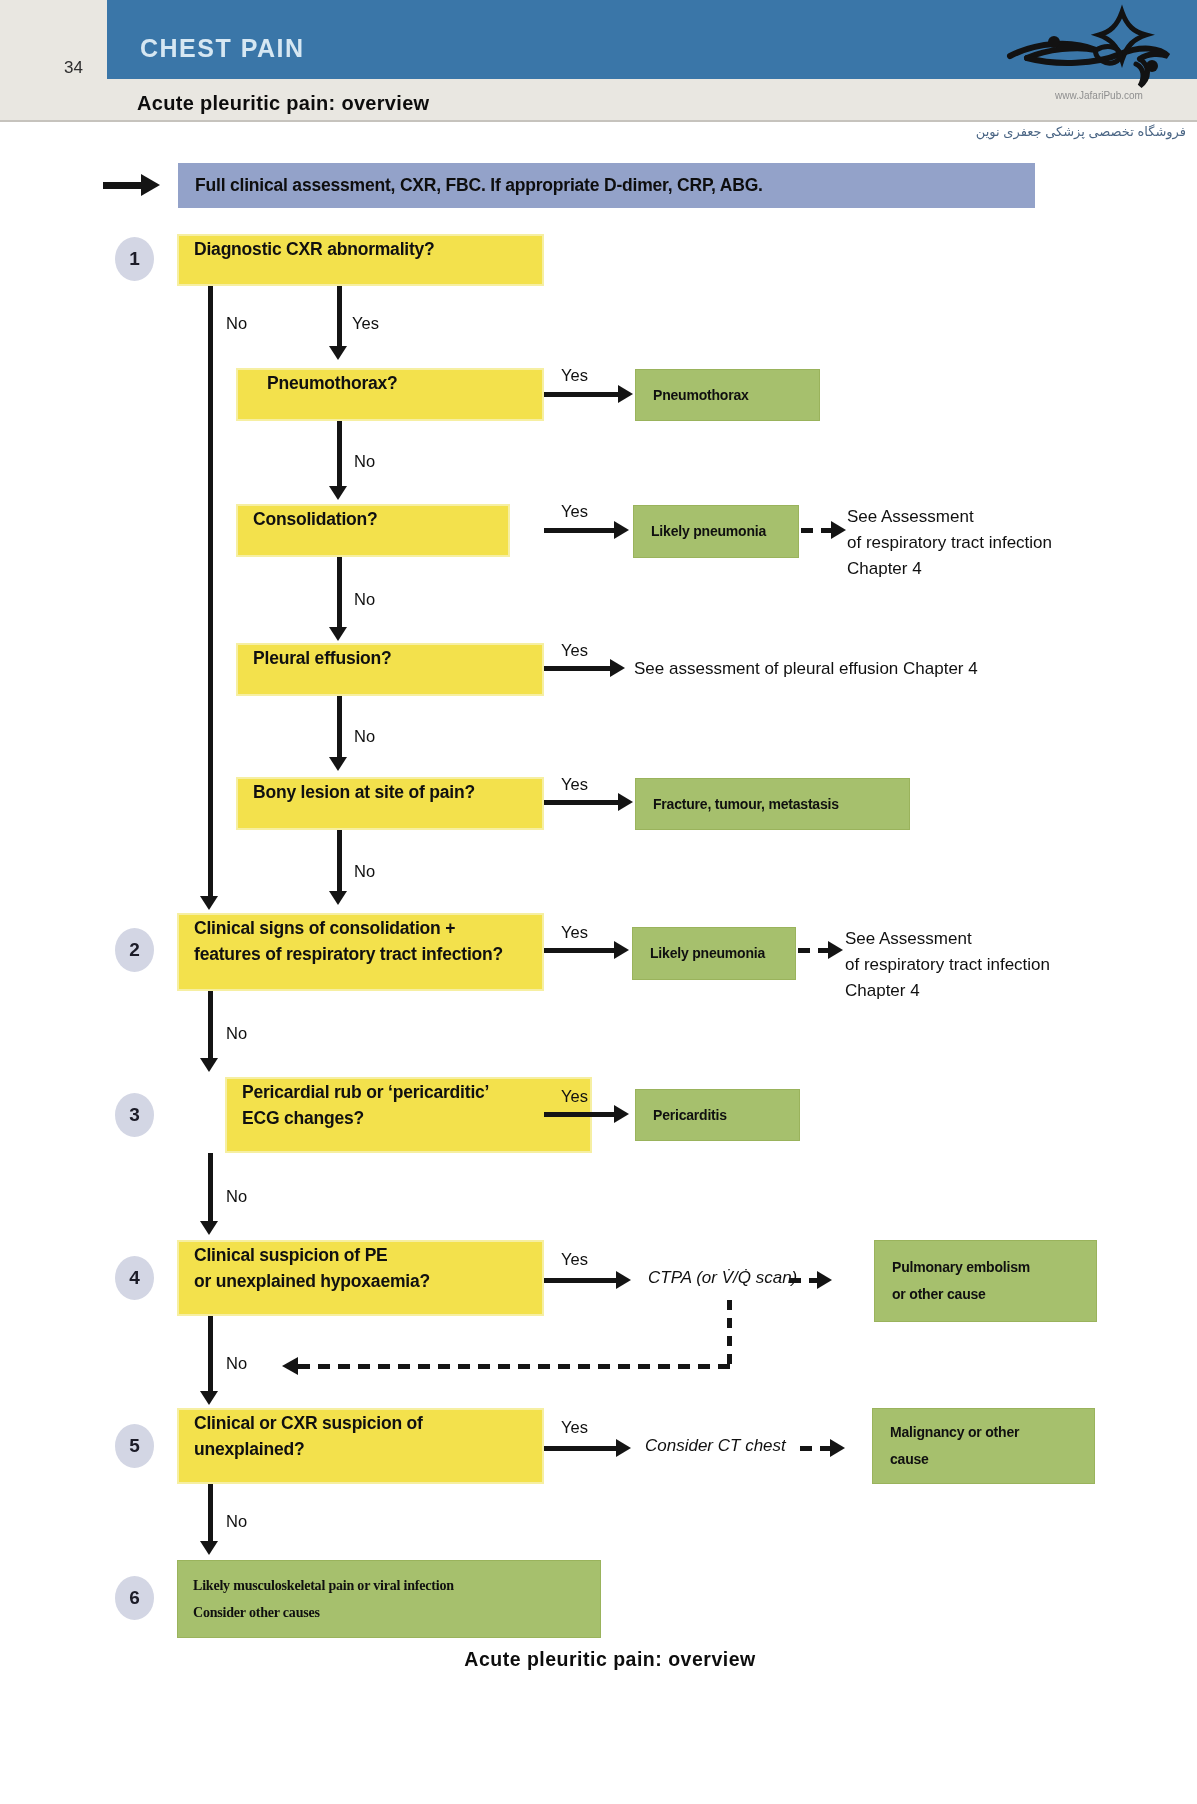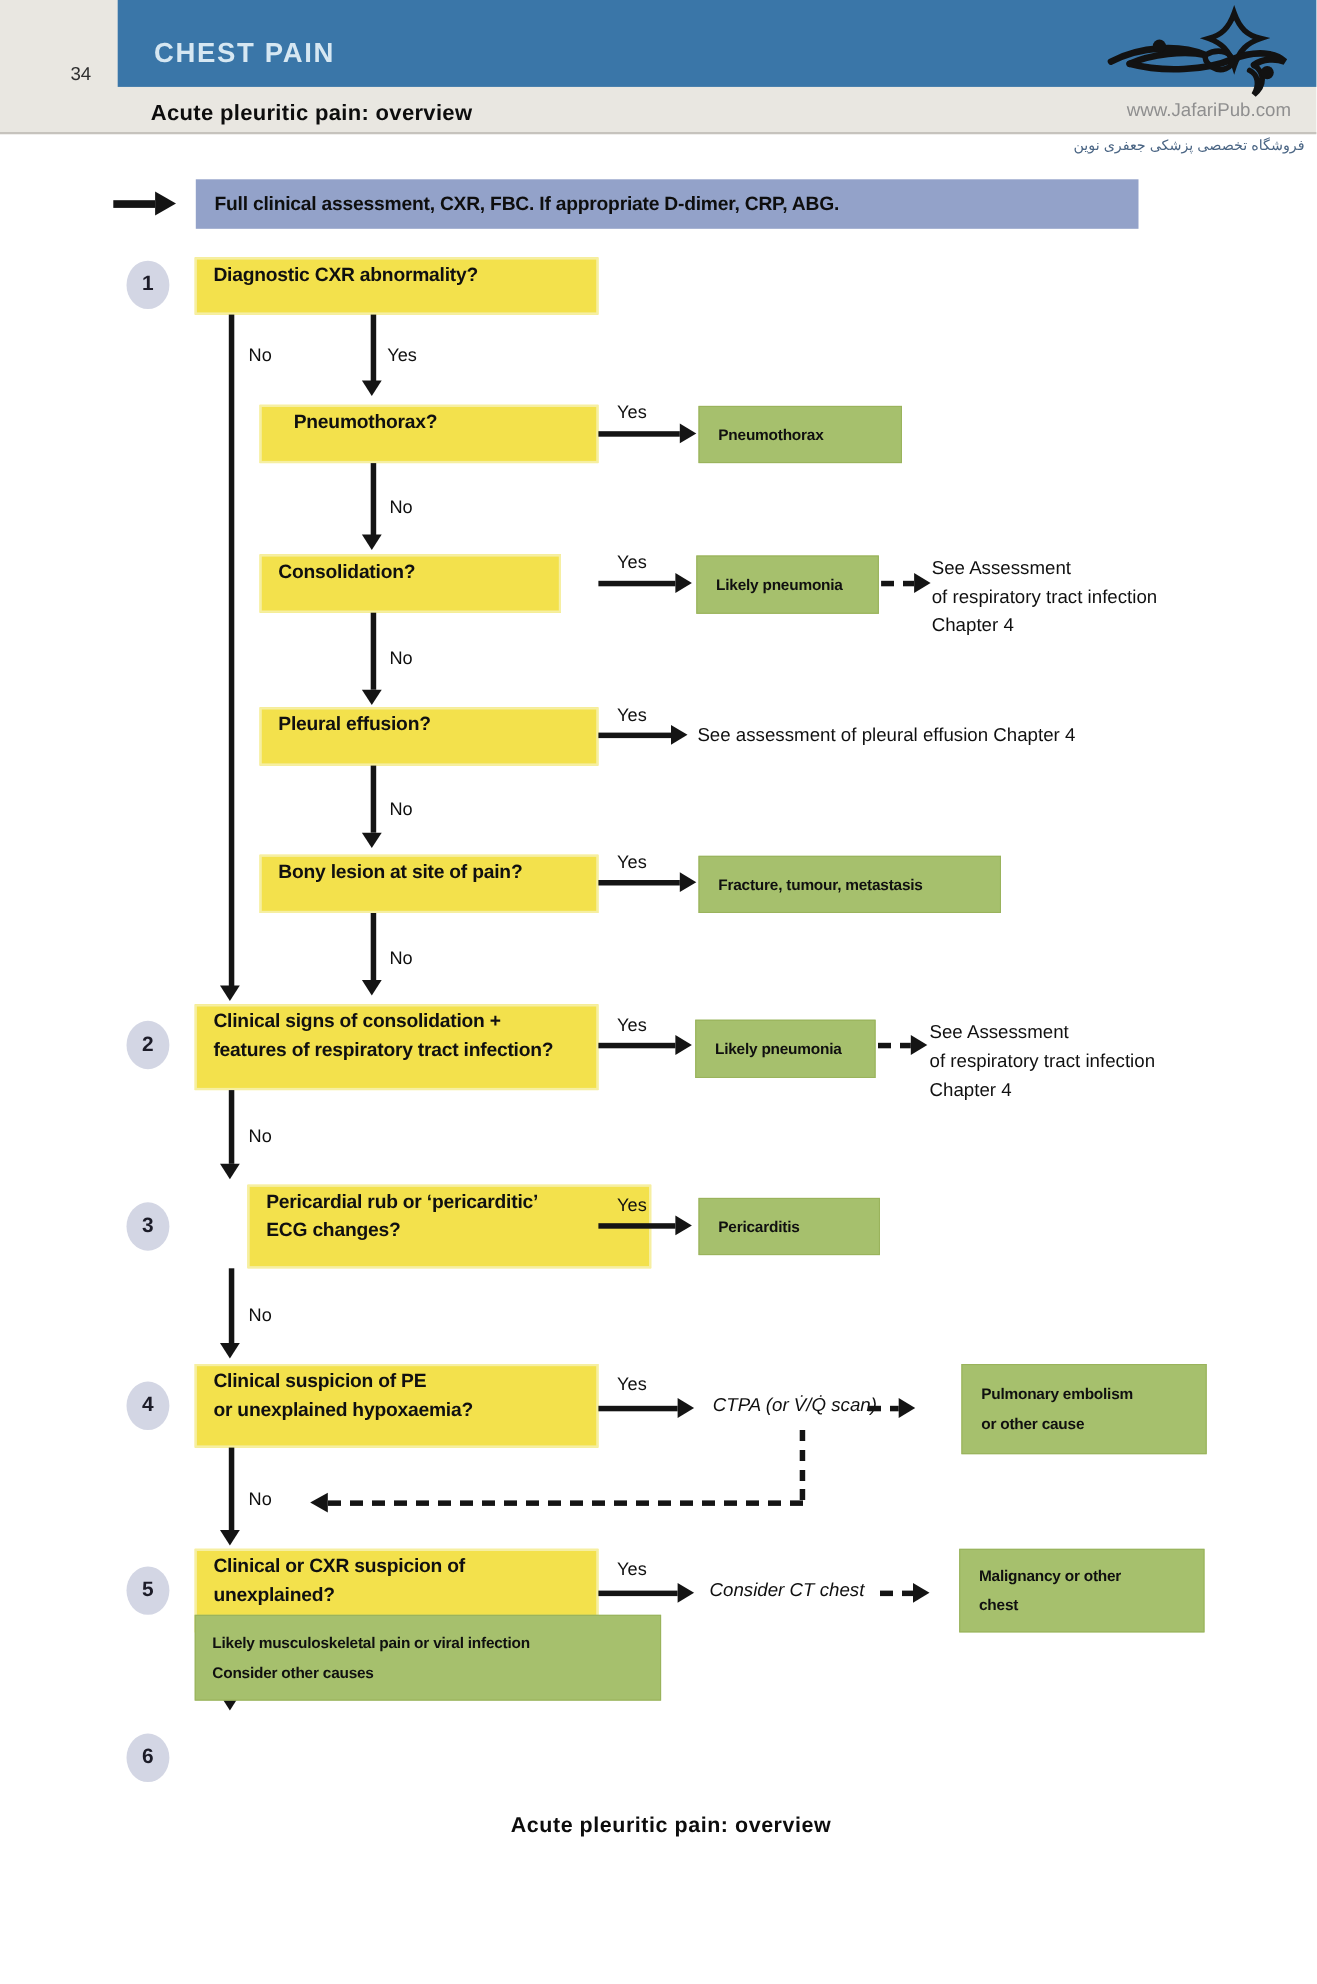--- a/index.html
+++ b/index.html
@@ -5,21 +5,21 @@
   html,body{margin:0;padding:0;background:#ffffff;}
   #canvas{position:relative;width:1197px;height:1804px;background:#ffffff;overflow:hidden;
           font-family:"Liberation Sans","DejaVu Sans",sans-serif;color:#111;}
   .abs{position:absolute;}
   
   .hdr-strip{left:0;top:0;width:1197px;height:122px;background:#e9e7e1;border-bottom:2px solid #c6c3bd;box-sizing:border-box;}
   .blue-band{left:107px;top:0;width:1090px;height:79px;background:var(--header-blue,#3a76a8);}
   .chapter{left:140px;top:34px;font-size:25px;font-weight:bold;letter-spacing:1.5px;color:#d6e7f2;}
   .pagenum{left:64px;top:58px;font-size:17px;color:#2e2e2e;}
   .ptitle{left:137px;top:92px;font-size:20px;font-weight:bold;color:#0d0d0d;letter-spacing:.3px;}
-  .site-url{left:1018px;top:90px;width:162px;text-align:center;font-size:17px;color:#8f8f8f;}
+  .site-url{left:1018px;top:90px;width:162px;text-align:center;font-size:10px;color:#8f8f8f;}
   .tagline{left:850px;top:124px;width:336px;text-align:right;font-size:13px;color:#4a6584;direction:rtl;}
   
   .q{background:var(--question-yellow,#f3e14c);border:2px solid #f6efa2;box-sizing:border-box;
      display:flex;flex-direction:column;justify-content:flex-start;padding-left:15px;
      font-weight:bold;font-size:17.5px;letter-spacing:-.2px;line-height:26px;color:#101010;}
   .g{background:var(--outcome-green,#a6c06d);border:1px solid #9ab35c;box-sizing:border-box;
      display:flex;flex-direction:column;justify-content:center;padding-left:17px;
      font-weight:bold;font-size:14px;letter-spacing:-.2px;line-height:27px;color:#101010;}
   .entrybox{background:var(--entry-blue,#93a2c9);display:flex;align-items:center;padding-left:17px;
      font-weight:bold;font-size:17.5px;letter-spacing:-.2px;color:#0e0e0e;box-sizing:border-box;}
@@ -214,29 +214,29 @@
     <span>unexplained?</span>
   </div>
   <div class="abs lbl" style="left:561px;top:1418px;">Yes</div>
   <div class="abs hshaft" style="left:544px;top:1446px;width:72px;"></div>
   <div class="abs head-r" style="left:616px;top:1439px;"></div>
   <div class="abs it" style="left:645px;top:1436px;">Consider CT chest</div>
   <div class="abs dash-h" style="left:800px;top:1446px;width:30px;"></div>
   <div class="abs head-r" style="left:830px;top:1439px;"></div>
   <div class="abs g" style="left:872px;top:1408px;width:223px;height:76px;">
     <span>Malignancy or other</span>
-    <span>chest</span>
+    <span>cause</span>
   </div>
   <div class="abs vshaft" style="left:208px;top:1484px;height:57px;"></div>
   <div class="abs head-d" style="left:200px;top:1541px;"></div>
   <div class="abs lbl" style="left:226px;top:1512px;">No</div>
 
   <div class="abs circle" style="left:115px;top:1576px;">
       <span>6</span>
     </div>
-  <div class="abs g" style="left:177px;top:1468px;width:424px;height:78px;padding-left:15px;">
+  <div class="abs g" style="left:177px;top:1560px;width:424px;height:78px;padding-left:15px;font-family:Liberation Serif, serif;">
     <span>Likely musculoskeletal pain or viral infection</span>
     <span>Consider other causes</span>
   </div>
 
   <div class="abs caption">Acute pleuritic pain: overview</div>
 
 </div>
 
 </body></html>

